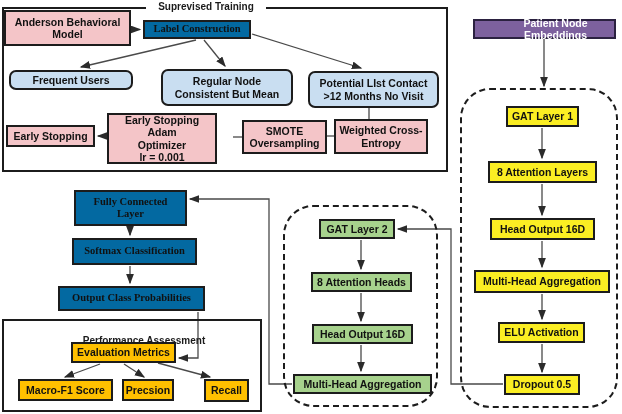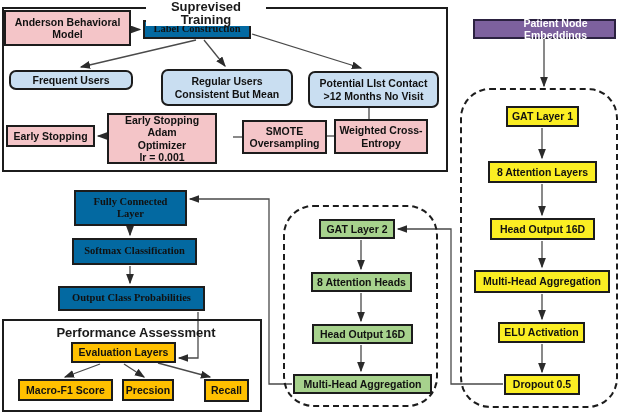--- a/index.html
+++ b/index.html
@@ -4,21 +4,21 @@
 <style>
   html,body{margin:0;padding:0;background:#fff;}
   .stage{
     position:relative;width:622px;height:414px;background:#fff;
     font-family:"Liberation Sans",sans-serif;overflow:hidden;
   }
   svg.wires{position:absolute;left:0;top:0;z-index:1;}
   .grp{position:absolute;box-sizing:border-box;border:2px solid #1c1c1c;background:transparent;z-index:2;}
   .grp.dashed{border:2px dashed #1c1c1c;border-radius:30px;}
   .grp-title{
-    position:absolute;z-index:4;font-weight:bold;font-size:13px;color:#1a1a1a;
+    position:absolute;z-index:4;font-weight:bold;font-size:10px;color:#1a1a1a;
     background:#fff;text-align:center;padding:0 5px;line-height:13px;
   }
   .grp-title.inside{background:transparent;}
   .node{
     position:absolute;box-sizing:border-box;z-index:3;
     display:flex;align-items:center;justify-content:center;
     border:2px solid #1c1c1c;
     font-weight:bold;font-size:10.5px;line-height:1.18;color:#111;
     text-align:center;white-space:pre-line;padding:1px 2px;
   }
@@ -70,30 +70,30 @@
       <polyline points="100,364 65,377" marker-end="url(#ah)"></polyline>
       <polyline points="124,364 144,377" marker-end="url(#ah)"></polyline>
       <polyline points="158,363 210,377" marker-end="url(#ah)"></polyline>
     </g>
   </svg>
 
   <div class="grp" style="left:2px;top:7px;width:446px;height:165px"></div>
   <div class="grp-title" style="left:146px;top:0px;width:110px">Suprevised Training</div>
 
   <div class="grp" style="left:2px;top:319px;width:260px;height:93px"></div>
-  <div class="grp-title inside" style="left:2px;top:322px;width:260px;padding:4px">Performance Assessment</div>
+  <div class="grp-title inside" style="left:2px;top:322px;width:260px;padding:12px">Performance Assessment</div>
 
   <div class="grp dashed" style="left:283px;top:205px;width:155px;height:202px"></div>
   <div class="grp dashed" style="left:460px;top:88px;width:158px;height:320px"></div>
 
   <div class="node pink" style="left:4px;top:10px;width:127px;height:36px"><span>Anderson Behavioral
 Model</span></div>
   <div class="node slate" style="left:143px;top:20px;width:108px;height:19px"><span>Label Construction</span></div>
   <div class="node blue" style="left:9px;top:70px;width:124px;height:20px"><span>Frequent Users</span></div>
-  <div class="node blue" style="left:161px;top:69px;width:132px;height:37px"><span>Regular Users
+  <div class="node blue" style="left:161px;top:69px;width:132px;height:37px"><span>Regular Node
 Consistent But Mean</span></div>
   <div class="node blue" style="left:308px;top:71px;width:131px;height:37px"><span>Potential LIst Contact
 &gt;12 Months No Visit</span></div>
   <div class="node pink" style="left:6px;top:125px;width:89px;height:22px"><span>Early Stopping</span></div>
   <div class="node pink" style="left:107px;top:113px;width:110px;height:51px"><span>Early Stopping Adam
 Optimizer
 lr = 0.001</span></div>
   <div class="node pink" style="left:242px;top:120px;width:85px;height:34px"><span>SMOTE
 Oversampling</span></div>
   <div class="node pink" style="left:334px;top:119px;width:94px;height:35px"><span>Weighted Cross-
@@ -110,18 +110,18 @@
   <div class="node green" style="left:319px;top:219px;width:76px;height:20px"><span>GAT Layer 2</span></div>
   <div class="node green" style="left:311px;top:272px;width:101px;height:20px"><span>8 Attention Heads</span></div>
   <div class="node green" style="left:312px;top:324px;width:101px;height:20px"><span>Head Output 16D</span></div>
   <div class="node green" style="left:293px;top:374px;width:139px;height:20px"><span>Multi-Head Aggregation</span></div>
 
   <div class="node slate" style="left:74px;top:190px;width:113px;height:36px"><span>Fully Connected
 Layer</span></div>
   <div class="node slate" style="left:72px;top:238px;width:125px;height:27px"><span>Softmax Classification</span></div>
   <div class="node slate" style="left:58px;top:286px;width:147px;height:25px"><span>Output Class Probabilities</span></div>
 
-  <div class="node gold" style="left:71px;top:342px;width:105px;height:21px"><span>Evaluation Layers</span></div>
+  <div class="node gold" style="left:71px;top:342px;width:105px;height:21px"><span>Evaluation Metrics</span></div>
   <div class="node gold" style="left:18px;top:379px;width:95px;height:22px"><span>Macro-F1 Score</span></div>
   <div class="node gold" style="left:122px;top:379px;width:52px;height:22px"><span>Precsion</span></div>
   <div class="node gold" style="left:204px;top:379px;width:45px;height:23px"><span>Recall</span></div>
 
 </div>
 
 </body></html>

